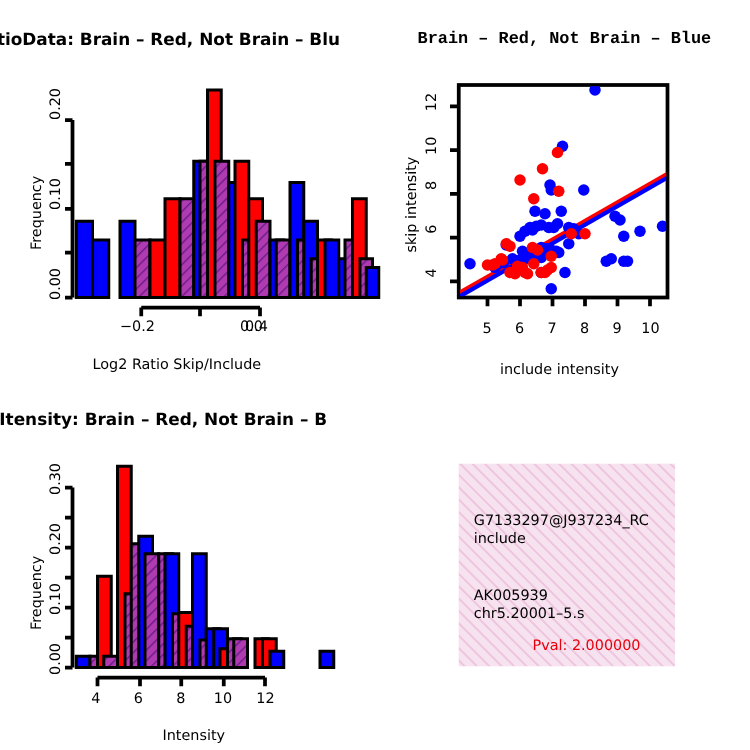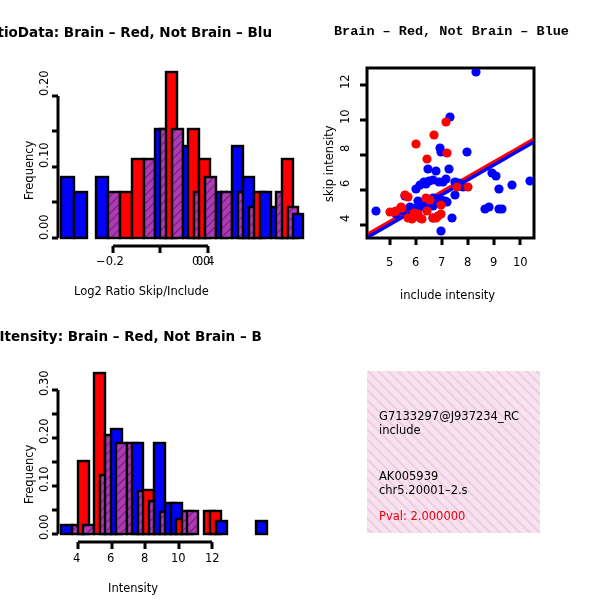--- a/index.html
+++ b/index.html
@@ -235,21 +235,21 @@
     </g>
   </svg>
 </div>
 
 <div class="panel">
 
   <div class="ptitle" style="left:-24px;top:328px;">ne Itensity: Brain – Red, Not Brain – B</div>
 
   <div class="axis-label vert" style="left:22px;top:504px;">Frequency</div>
 
-  <div class="axis-label" style="left:108px;top:581px;">Intensity</div>
+  <div class="axis-label" style="left:130px;top:581px;">Intensity</div>
 
   <div class="tick-num vert" style="left:37px;top:540px;">0.00</div>
   <div class="tick-num vert" style="left:37px;top:492px;">0.10</div>
   <div class="tick-num vert" style="left:37px;top:444px;">0.20</div>
   <div class="tick-num vert" style="left:37px;top:396px;">0.30</div>
 
   <div class="tick-num" style="left:73px;top:551px;">4</div>
   <div class="tick-num" style="left:107px;top:551px;">6</div>
   <div class="tick-num" style="left:141px;top:551px;">8</div>
   <div class="tick-num" style="left:171px;top:551px;">10</div>
@@ -300,15 +300,15 @@
         <rect width="7" height="7" fill="#f7e3ef"></rect>
         <line x1="0" y1="0" x2="0" y2="7" stroke="#eec3de" stroke-width="3"></line>
       </pattern>
     </defs>
     <rect width="173" height="162" fill="url(#pinkHatch)"></rect>
   </svg>
 
   <div class="ib-line" style="top:38px;">G7133297@J937234_RC</div>
   <div class="ib-line" style="top:52px;">include</div>
   <div class="ib-line" style="top:98px;">AK005939</div>
-  <div class="ib-line" style="top:112px;">chr5.20001–2.s</div>
-  <div class="ib-line pval" style="top:138px;">Pval: 2.000000</div>
+  <div class="ib-line" style="top:112px;">chr5.20001–5.s</div>
+  <div class="ib-line pval" style="top:138px;margin-left:47px;">Pval: 2.000000</div>
 </div>
 
 </body></html>

